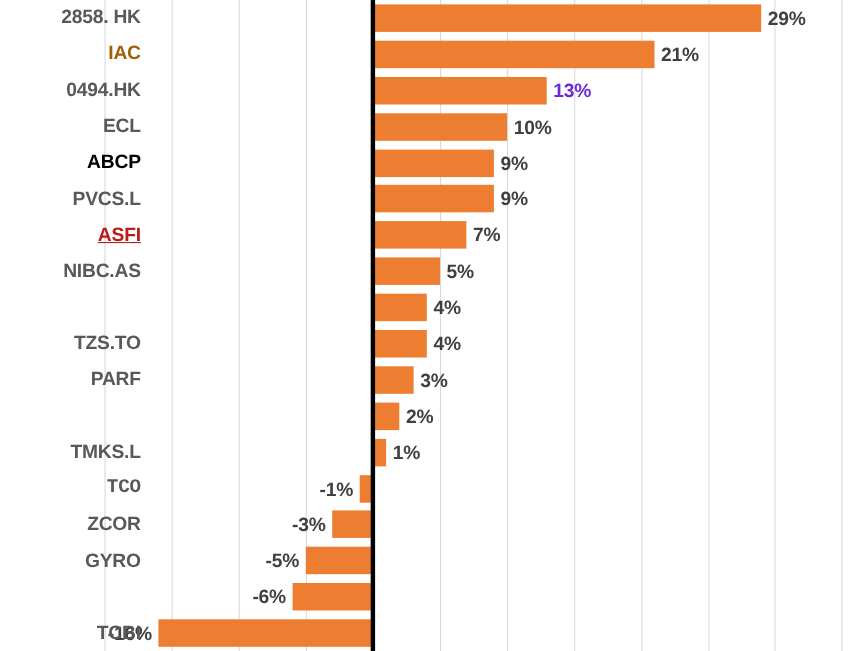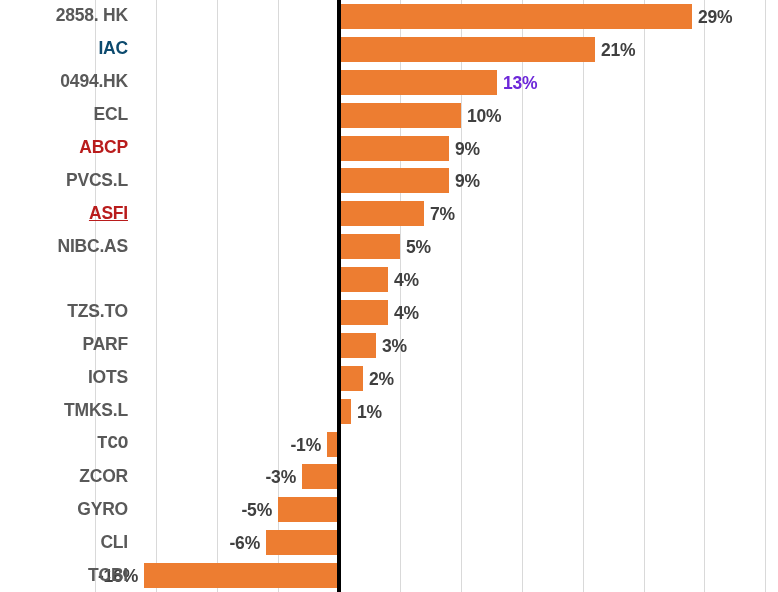--- a/index.html
+++ b/index.html
@@ -186,31 +186,29 @@
       <div class="row" style="top: 563px; height: 25px;">
         <div class="bar" title="TCBI -16%" style="left: 144px; width: 195px; background: rgb(237, 125, 49);"></div>
         <div class="dlabel neg" style="color: rgb(64, 64, 64); right: 640px;">-16%</div>
       </div>
     </div>
 
   <div class="zero-axis" style="left: 337px;"></div>
 
   <div class="cat-labels">
       <div class="cat-label" style="color: rgb(89, 89, 89); top: 5px;">2858. HK</div>
-      <div class="cat-label" style="color: #0c4a6e; top: 38px;">IAC</div>
+      <div class="cat-label" style="color: #a16207; top: 38px;">IAC</div>
       <div class="cat-label" style="color: rgb(89, 89, 89); top: 71px;">0494.HK</div>
       <div class="cat-label" style="color: rgb(89, 89, 89); top: 104px;">ECL</div>
-      <div class="cat-label" style="color: #b91c1c; top: 137px;">ABCP</div>
+      <div class="cat-label" style="color: #000000; top: 137px;">ABCP</div>
       <div class="cat-label" style="color: rgb(89, 89, 89); top: 170px;">PVCS.L</div>
       <div class="cat-label" style="color: #b91c1c; top: 203px; text-decoration: underline;">ASFI</div>
       <div class="cat-label" style="color: rgb(89, 89, 89); top: 236px;">NIBC.AS</div>
       <div class="cat-label" style="color: rgb(89, 89, 89); top: 301px;">TZS.TO</div>
       <div class="cat-label" style="color: rgb(89, 89, 89); top: 334px;">PARF</div>
-      <div class="cat-label" style="color: rgb(89, 89, 89); top: 367px;">IOTS</div>
       <div class="cat-label" style="color: rgb(89, 89, 89); top: 400px;">TMKS.L</div>
       <div class="cat-label" style="color: rgb(89, 89, 89); top: 433px; font-family: Liberation Mono, monospace;">TCO</div>
       <div class="cat-label" style="color: rgb(89, 89, 89); top: 466px;">ZCOR</div>
       <div class="cat-label" style="color: rgb(89, 89, 89); top: 499px;">GYRO</div>
-      <div class="cat-label" style="color: rgb(89, 89, 89); top: 532px;">CLI</div>
       <div class="cat-label" style="color: rgb(89, 89, 89); top: 565px;">TCBI</div>
     </div>
 
 </div>
 
 </body></html>

